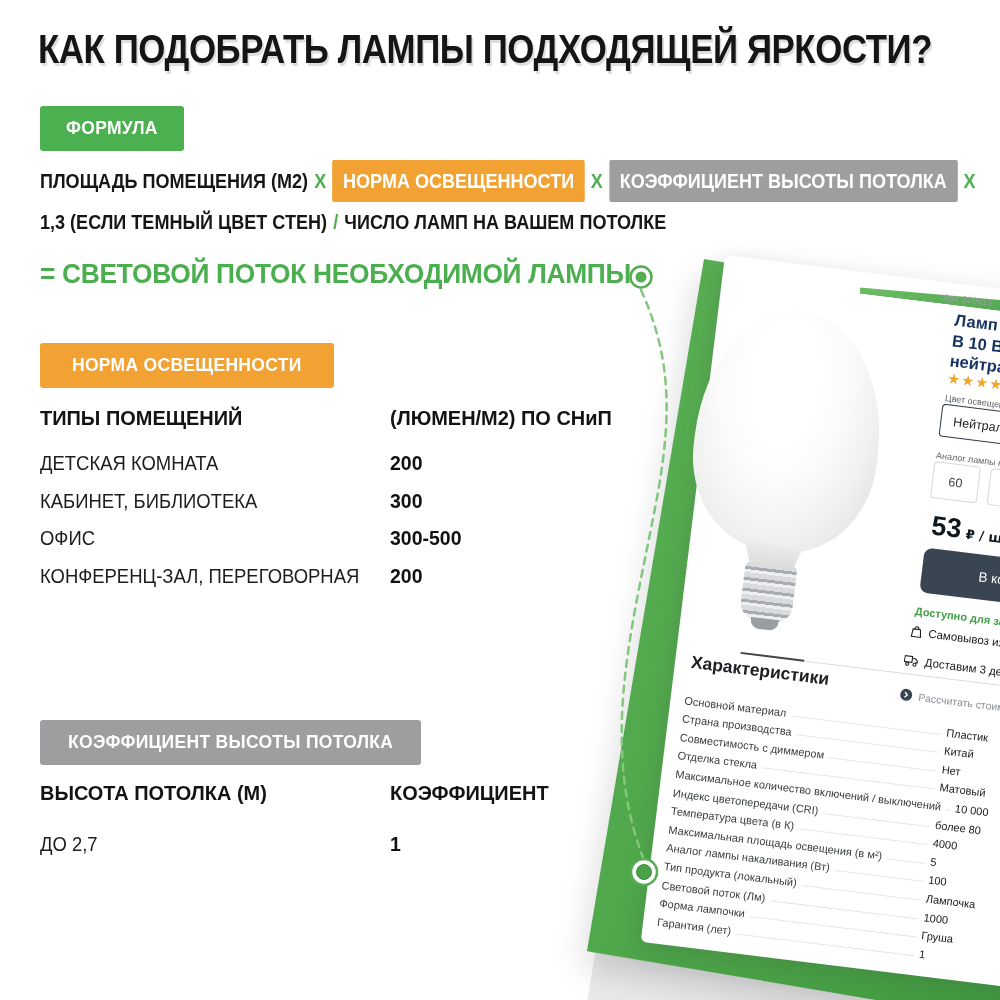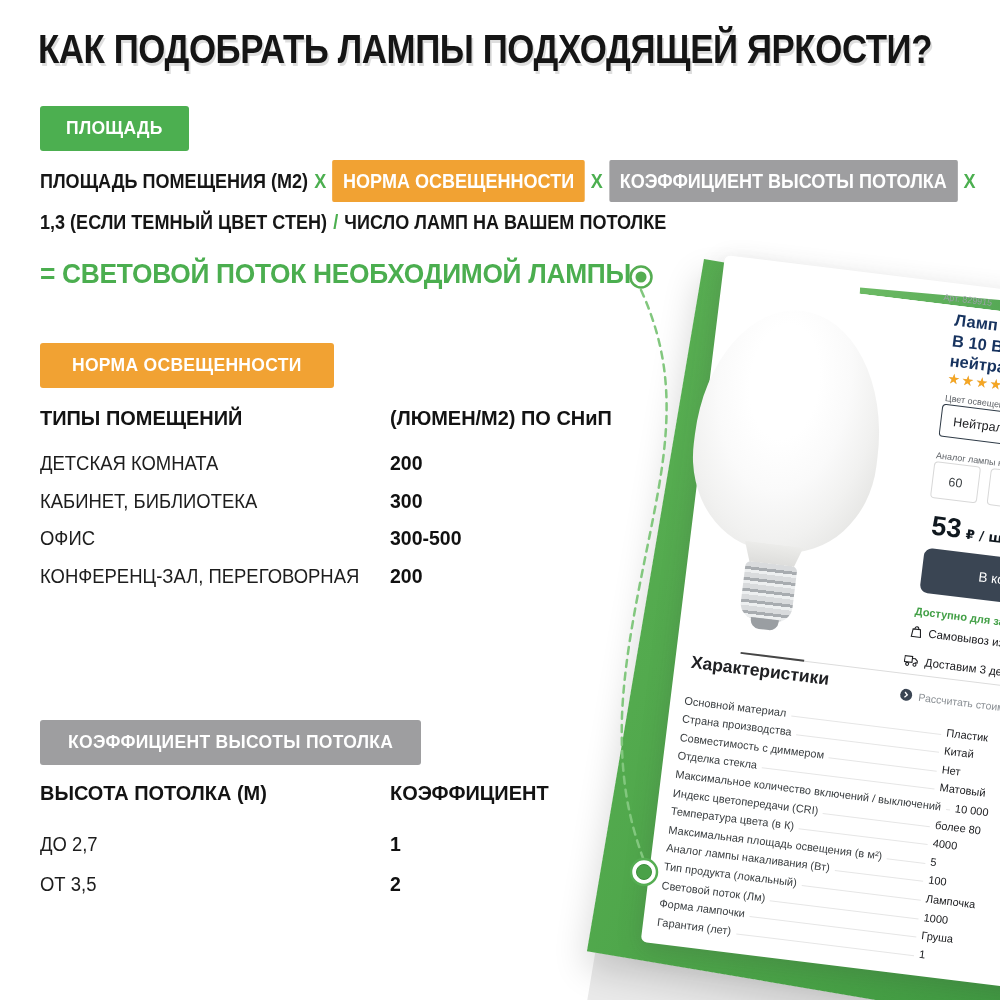--- a/index.html
+++ b/index.html
@@ -96,21 +96,21 @@
   .spec-leader{flex:1;border-bottom:1px solid #e6e6e6;margin:0 5px 3px;min-width:4px}
   .spec-value{font-size:11px;color:#202124;width:80px;white-space:nowrap;flex:none}
 
   #connector{left:0;top:0;z-index:7;pointer-events:none}
 </style>
 </head>
 <body>
 
 <h1 class="abs" id="title">КАК ПОДОБРАТЬ ЛАМПЫ ПОДХОДЯЩЕЙ ЯРКОСТИ?</h1>
 
-<div class="abs badge" id="badge-formula">ПЛОЩАДЬ</div>
+<div class="abs badge" id="badge-formula">ФОРМУЛА</div>
 
 <div class="abs" id="formula">
   <span>ПЛОЩАДЬ ПОМЕЩЕНИЯ (М2)</span><span class="op">X</span><span class="chip orange">НОРМА ОСВЕЩЕННОСТИ</span><span class="op">X</span><span class="chip gray">КОЭФФИЦИЕНТ ВЫСОТЫ ПОТОЛКА</span><span class="op">X</span><br>
   <span>1,3 (ЕСЛИ ТЕМНЫЙ ЦВЕТ СТЕН)</span><span class="op">/</span><span>ЧИСЛО ЛАМП НА ВАШЕМ ПОТОЛКЕ</span>
 </div>
 
 <div class="abs" id="result">= СВЕТОВОЙ ПОТОК НЕОБХОДИМОЙ ЛАМПЫ</div>
 
 <div class="abs badge" id="badge-norm">НОРМА ОСВЕЩЕННОСТИ</div>
 <div class="abs tbl-head" id="norm-h1">ТИПЫ ПОМЕЩЕНИЙ</div>
@@ -134,24 +134,20 @@
     </div>
   </div>
 
 <div class="abs badge" id="badge-coef">КОЭФФИЦИЕНТ ВЫСОТЫ ПОТОЛКА</div>
 <div class="abs tbl-head" id="coef-h1">ВЫСОТА ПОТОЛКА (М)</div>
 <div class="abs tbl-head" id="coef-h2">КОЭФФИЦИЕНТ</div>
 <div class="abs" id="coef-rows">
     <div class="t-row">
       <span class="t-label">ДО 2,7</span>
       <span class="t-value">1</span>
-    </div>
-    <div class="t-row">
-      <span class="t-label">ОТ 3,5</span>
-      <span class="t-value">2</span>
     </div>
   </div>
 
 <div class="abs" id="corner-wash"></div>
 <div class="abs" id="green-shape"></div>
 
 <div class="abs" id="card">
   <div class="abs strip"></div>
 
   <div class="abs bulb-glass"></div>

